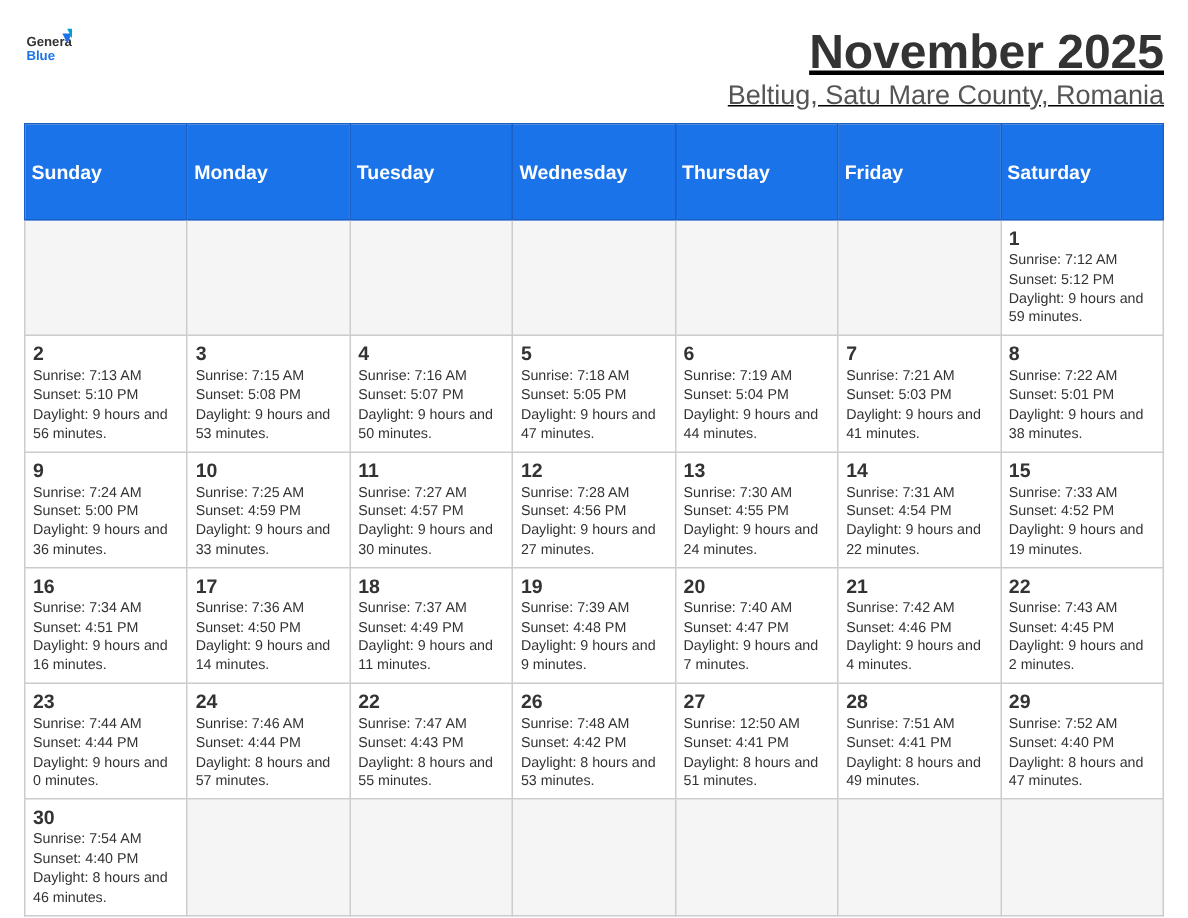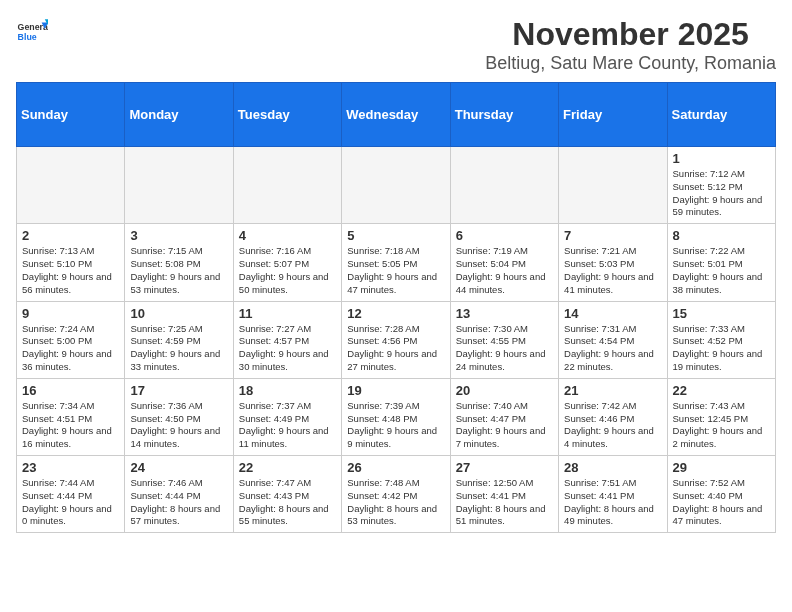--- a/index.html
+++ b/index.html
@@ -19,21 +19,22 @@
     .logo {
       display: flex;
       align-items: center;
       gap: 4px;
     }
     .logo-icon {
       width: 32px;
       height: 32px;
     }
     .title-block {
-      text-align: center;
+      text-align: right;
+      text-decoration: underline;
     }
     .month-title {
       font-size: 32px;
       font-weight: bold;
       color: #333;
     }
     .subtitle {
       font-size: 18px;
       color: #555;
     }
@@ -264,21 +265,21 @@
         <td>
           <span class="day-num">21</span>
           <div class="day-info">Sunrise: 7:42 AM
 Sunset: 4:46 PM
 Daylight: 9 hours
 and 4 minutes.</div>
         </td>
         <td>
           <span class="day-num">22</span>
           <div class="day-info">Sunrise: 7:43 AM
-Sunset: 12:45 PM
+Sunset: 4:45 PM
 Daylight: 9 hours
 and 2 minutes.</div>
         </td>
       </tr>
       <tr>
         <td>
           <span class="day-num">23</span>
           <div class="day-info">Sunrise: 7:44 AM
 Sunset: 4:44 PM
 Daylight: 9 hours
@@ -319,15 +320,30 @@
 Daylight: 8 hours
 and 49 minutes.</div>
         </td>
         <td>
           <span class="day-num">29</span>
           <div class="day-info">Sunrise: 7:52 AM
 Sunset: 4:40 PM
 Daylight: 8 hours
 and 47 minutes.</div>
         </td>
+      </tr>
+      <tr>
+        <td>
+          <span class="day-num">30</span>
+          <div class="day-info">Sunrise: 7:54 AM
+Sunset: 4:40 PM
+Daylight: 8 hours
+and 46 minutes.</div>
+        </td>
+        <td class="empty"></td>
+        <td class="empty"></td>
+        <td class="empty"></td>
+        <td class="empty"></td>
+        <td class="empty"></td>
+        <td class="empty"></td>
       </tr>
     </tbody>
 </table>
 
 </body></html>

